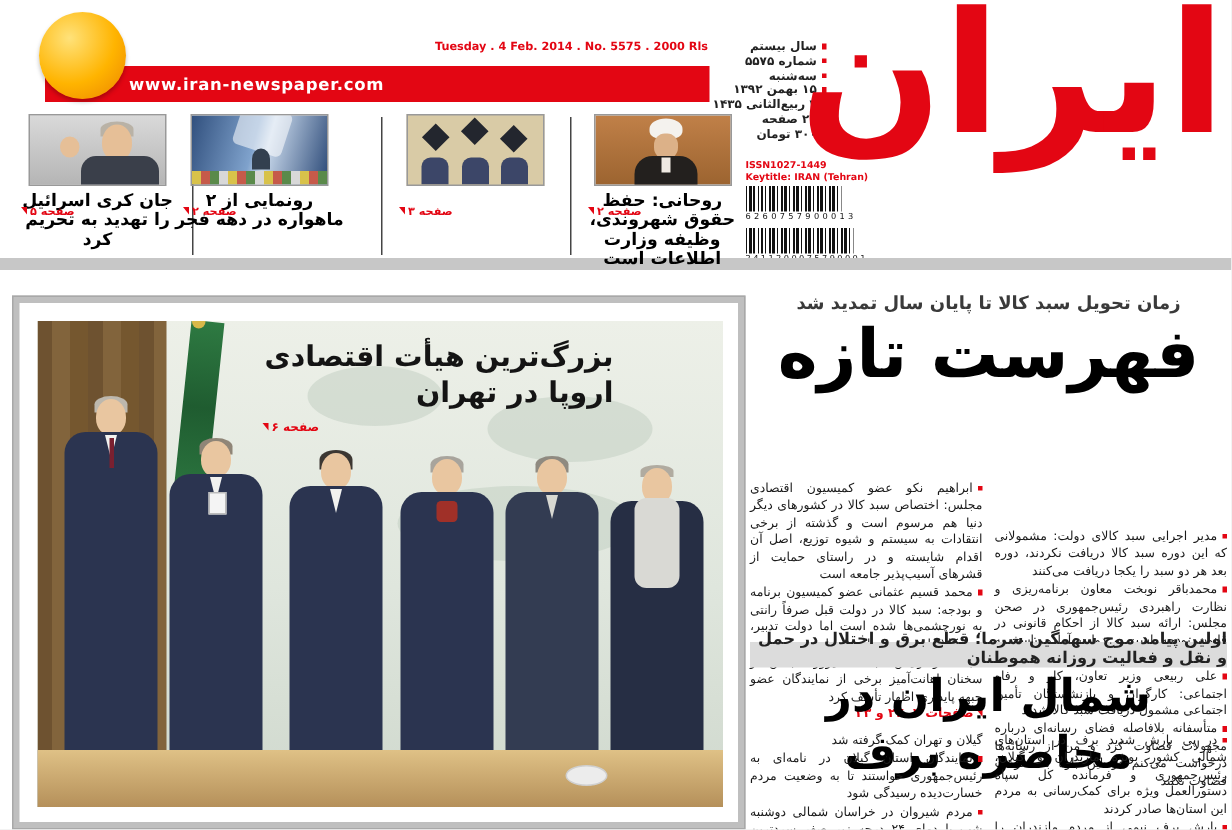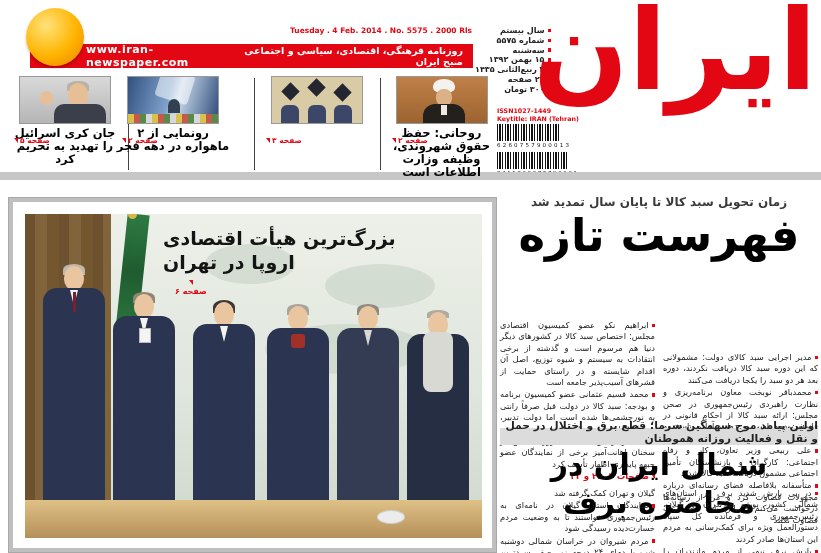--- a/index.html
+++ b/index.html
@@ -84,24 +84,24 @@
   .cup{position:absolute;left:352px;bottom:14px;width:26px;height:12px;border-radius:50%;background:#ececec;border:1px solid #cfcfcf;}
   .person{position:absolute;width:62px;}
   .p-head{position:absolute;left:21px;top:0;width:20px;height:24px;border-radius:50% 50% 46% 46%;background:#e9c6a0;}
   .p-hair{position:absolute;left:20px;top:-2px;width:22px;height:11px;border-radius:50% 50% 0 0;background:#9a9a98;}
   .p-torso{position:absolute;left:0;top:22px;width:62px;border-radius:14px 14px 0 0;background:#2b3450;}
   .p-shirt{position:absolute;left:27px;top:24px;width:8px;height:16px;background:#f2f2f0;clip-path:polygon(0 0,100% 0,50% 100%);}
   .p-tie{position:absolute;left:30px;top:26px;width:3px;height:20px;background:#7a2030;}
   .p-red{position:absolute;left:24px;top:28px;width:14px;height:14px;background:#a03028;border-radius:3px;}
   .p-scarf{position:absolute;left:16px;top:20px;width:30px;height:60px;border-radius:8px;background:#d9d9d4;}
   .p-badge{position:absolute;left:26px;top:34px;width:10px;height:13px;background:#f4f4f4;border:1px solid #bbb;}
-  .photo-hl{position:absolute;left:138px;top:12px;width:246px;direction:rtl;text-align:left;
+  .photo-hl{position:absolute;left:138px;top:12px;width:246px;direction:rtl;text-align:right;
             color:#141414;font-weight:bold;font-size:19px;line-height:24px;}
   .photo-page{position:absolute;left:150px;top:66px;font-size:8px;font-weight:bold;color:#e30613;
-              display:flex;align-items:center;gap:2px;direction:ltr;flex-direction:column;}
+              display:flex;align-items:center;gap:2px;direction:ltr;}
 
   
   .kicker1{left:500px;top:195px;width:318px;text-align:center;font-size:12px;font-weight:bold;color:#3a3a3a;}
   .hl-line{left:500px;width:318px;text-align:center;font-weight:bold;color:#000;}
   .hl1a{top:211px;font-size:45px;line-height:50px;}
   .hl1b{top:259px;font-size:41px;line-height:48px;}
   .col{width:155px;font-size:8.3px;line-height:11.4px;color:#1a1a1a;text-align:justify;}
   .leadR{left:663px;top:320px;margin-top:32px;} .leadL{left:500px;top:320px;}
   .bullet{direction:rtl;margin-bottom:1px;}
   .bsq{display:inline-block;width:3.5px;height:3.5px;background:#e30613;margin-left:3px;vertical-align:middle;}
@@ -117,21 +117,20 @@
 <body>
 
 <div class="page">
 
   <div class="abs sun"></div>
 
   <div class="abs dateline">Tuesday . 4 Feb. 2014 . No. 5575 . 2000 Rls</div>
 
   <div class="abs banner">
     <span class="site">www.iran-newspaper.com</span>
-    <span class="tagline rtl">روزنامه فرهنگی، اقتصادی، سیاسی و اجتماعی صبح ایران</span>
   </div>
 
   <div class="abs issuecol">
     <div class="iline"><span class="sq"></span><span>سال بیستم</span></div>
     <div class="iline"><span class="sq"></span><span>شماره ۵۵۷۵</span></div>
     <div class="iline"><span class="sq"></span><span>سه‌شنبه</span></div>
     <div class="iline"><span class="sq"></span><span>۱۵ بهمن ۱۳۹۲</span></div>
     <div class="iline"><span class="sq"></span><span>۴ ربیع‌الثانی ۱۴۳۵</span></div>
     <div class="iline"><span class="sq"></span><span>۲۴ صفحه</span></div>
     <div class="iline"><span class="sq"></span><span>۳۰۰ تومان</span></div>

